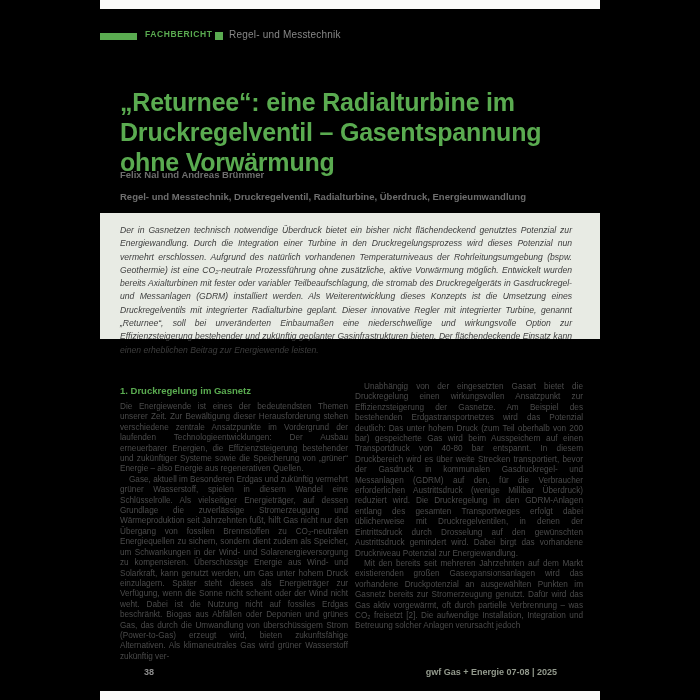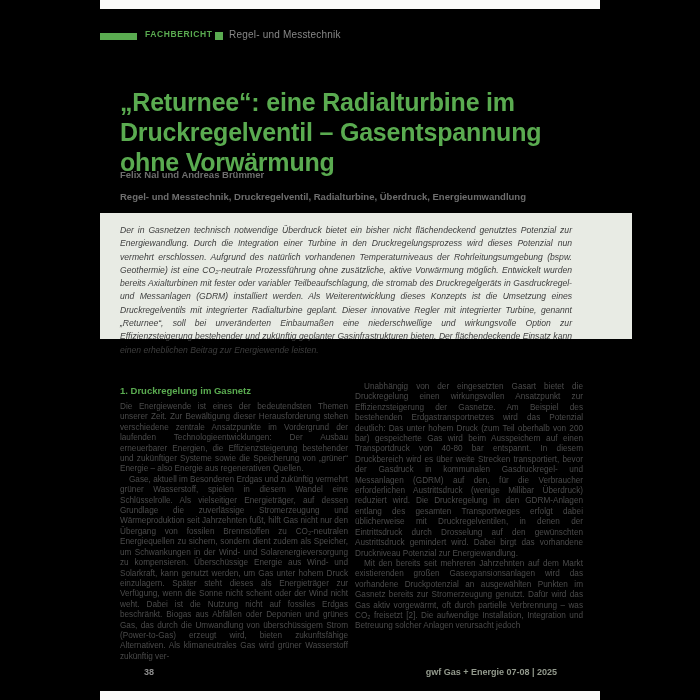--- a/index.html
+++ b/index.html
@@ -50,21 +50,20 @@
     font-size: 9.5px; font-weight: 600; color: #6e6e6e; text-align: right;
   }
   .keywords {
     position: absolute; left: 20px; top: 191px;
     font-size: 9.5px; font-weight: 600; color: #6e6e6e;
   }
 
   .abstract-panel {
     position: absolute; left: 0; top: 213px; width: 500px; height: 126px;
     background: var(--abstract_bg, #e8ebe4);
-    padding-left: 32px;
   }
   .abstract-text {
     position: absolute; left: 20px; top: 11px; width: 452px;
     font-size: 8.6px; line-height: 13.3px; font-style: italic;
     color: #3e3e3e; text-align: justify;
   }
 
   .section-heading {
     position: absolute; left: 20px; top: 385px;
     font-size: 9.5px; font-weight: 700; color: var(--accent, #5aab50);

